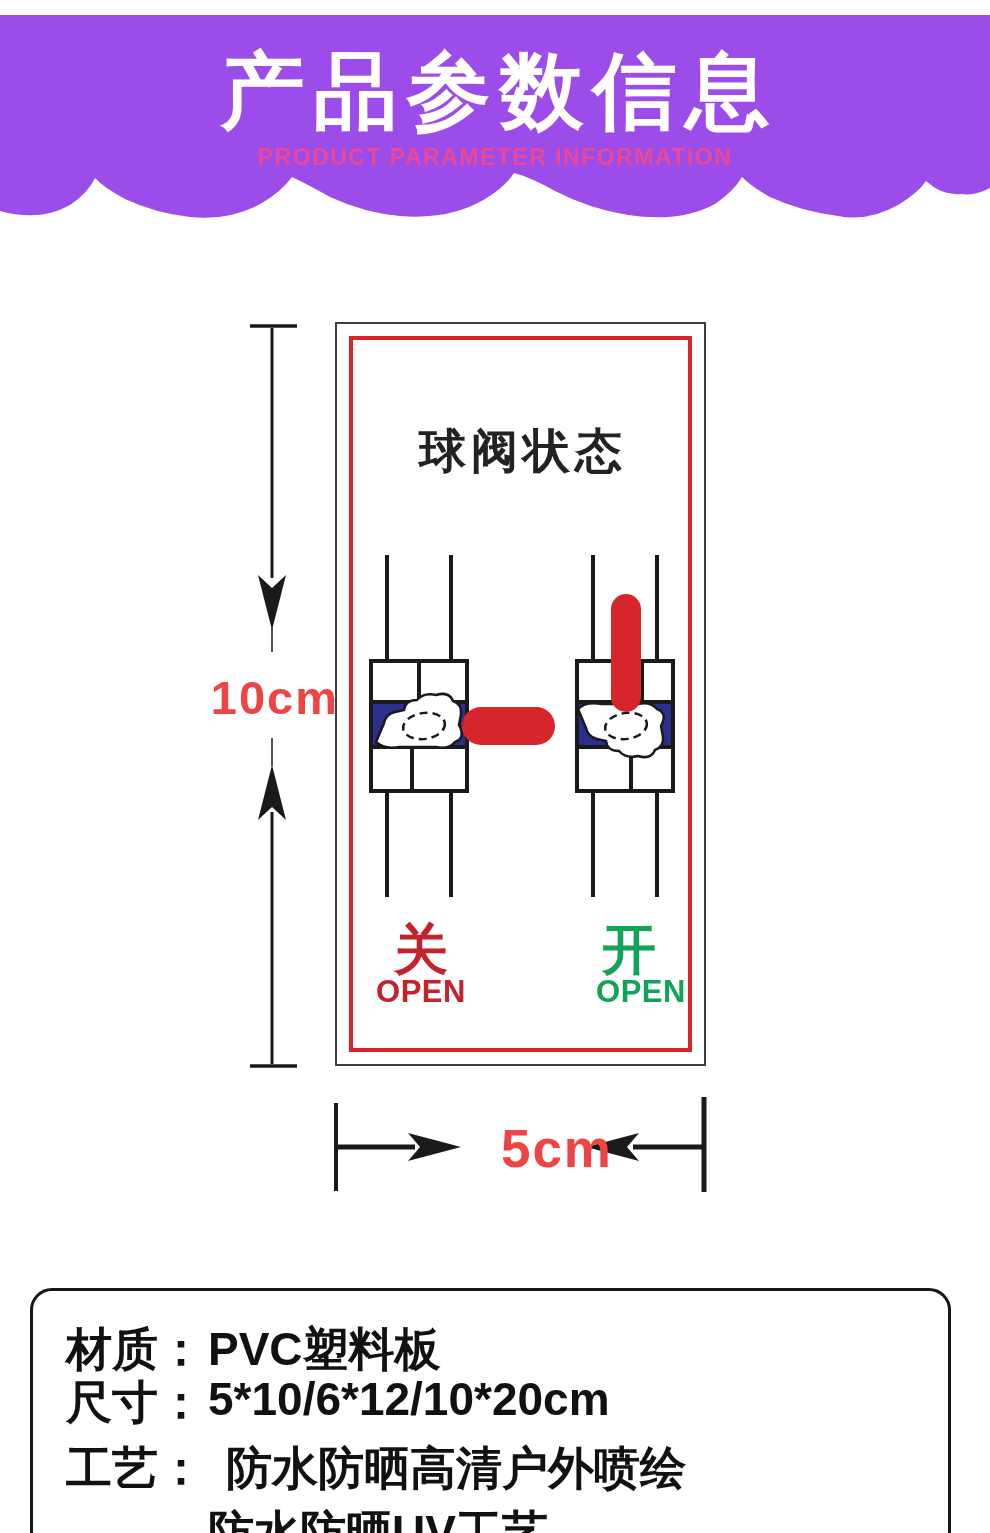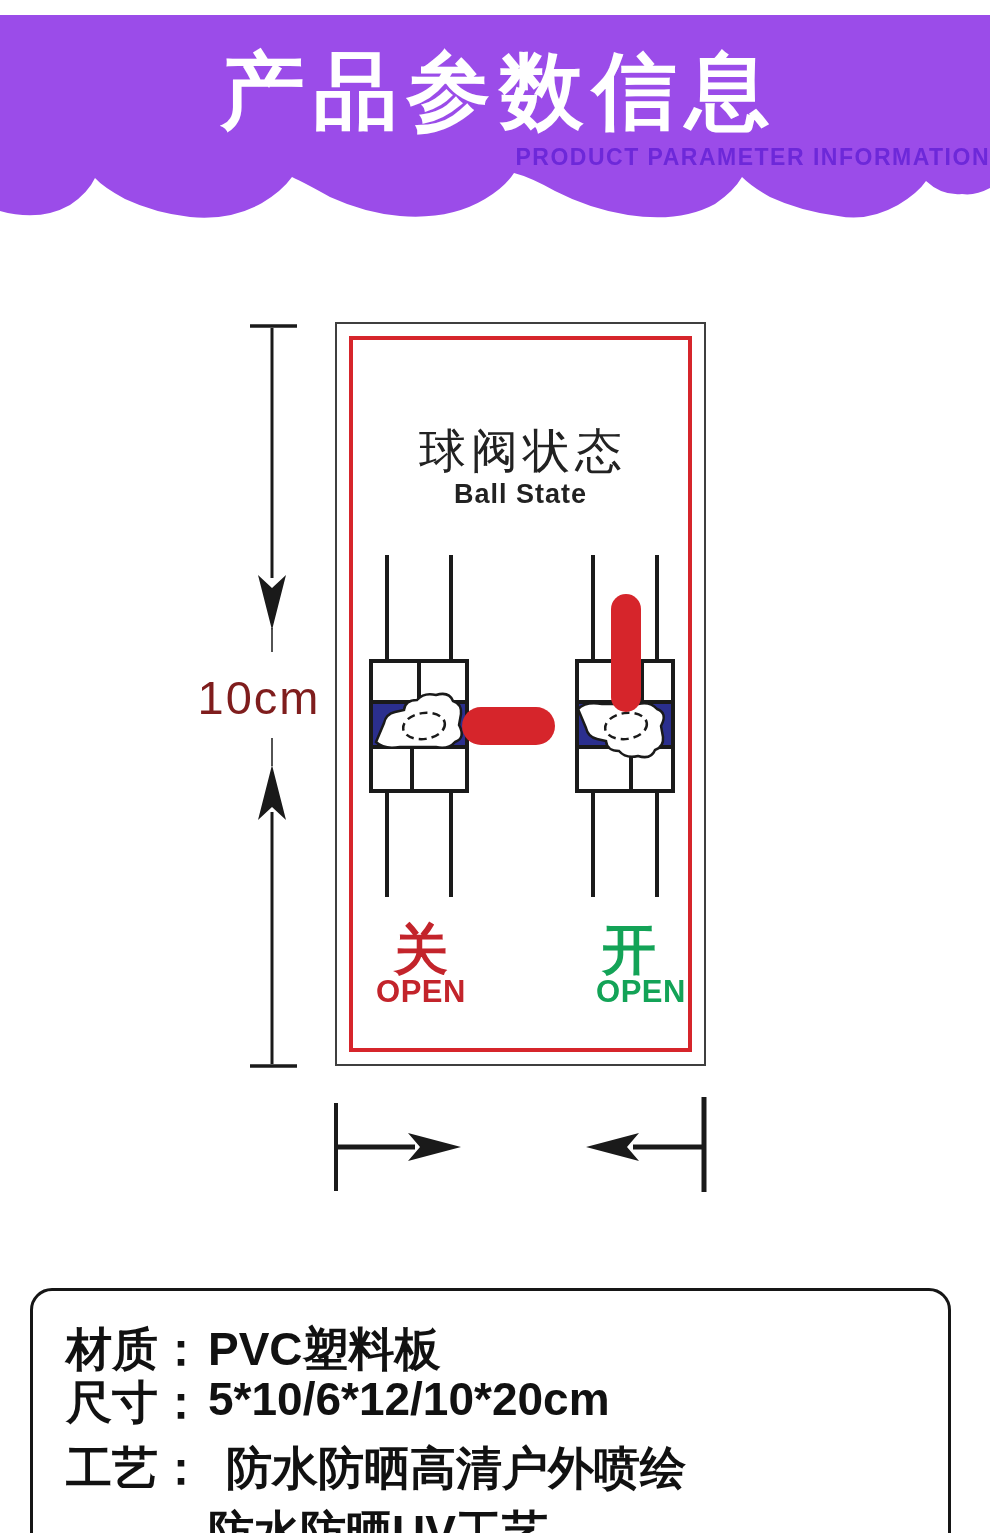--- a/index.html
+++ b/index.html
@@ -5,40 +5,40 @@
   * { margin:0; padding:0; box-sizing:border-box; }
   html,body { background:#ffffff; }
   body { font-family:"Liberation Sans","DejaVu Sans",sans-serif; }
   .page { position:relative; width:990px; height:1533px; overflow:hidden; background:#ffffff; margin:0 auto; }
 
   
   .banner { position:absolute; left:0; top:15px; width:990px; height:230px; }
   .banner-bg { position:absolute; left:0; top:0; width:990px; height:230px; display:block; }
   .banner-title { position:absolute; left:0; top:30px; width:990px; text-align:center;
     font-size:84px; font-weight:bold; color:#ffffff; letter-spacing:9px; text-indent:9px; line-height:1.1; }
-  .banner-subtitle { position:absolute; left:0; top:129px; width:990px; text-align:right;
-    font-size:23px; font-weight:bold; color:#6d28d9; letter-spacing:1.5px; }
+  .banner-subtitle { position:absolute; left:0; top:129px; width:990px; text-align:center;
+    font-size:23px; font-weight:bold; color:#ec4899; letter-spacing:1.5px; }
 
   
   .figure { position:absolute; left:0; top:300px; width:990px; height:960px; }
   .sign-board { position:absolute; left:335px; top:22px; width:371px; height:744px;
     background:#ffffff; border:2px solid #3f3f3f; }
   .sign-red-border { position:absolute; left:12px; top:12px; right:12px; bottom:12px;
     border:4px solid #d6252b; }
   .sign-title { position:absolute; left:0; top:96px; width:100%; text-align:center;
-    font-size:47px; font-weight:normal; color:#222222; letter-spacing:5px; text-indent:5px; }
+    font-size:47px; font-weight:bold; color:#222222; letter-spacing:5px; text-indent:5px; }
   .sign-subtitle { position:absolute; left:0; top:155px; width:100%; text-align:center;
     font-size:27px; font-weight:bold; color:#222222; letter-spacing:1px; }
   .valve-label { position:absolute; text-align:center; font-weight:bold; }
   .lbl-close-cn { left:0px;  top:590px; width:168px; font-size:54px; color:#c3242b; }
   .lbl-close-en { left:0px;  top:650px; width:168px; font-size:31px; color:#c3242b; letter-spacing:0.5px; }
   .lbl-open-cn  { left:208px; top:590px; width:168px; font-size:54px; color:#13a357; }
   .lbl-open-en  { left:220px; top:650px; width:168px; font-size:31px; color:#13a357; letter-spacing:0.5px; }
   .diagram { position:absolute; left:0; top:0; width:990px; height:960px; display:block; }
-  .dim-label { position:absolute; text-align:center; font-weight:normal; color:#7f1d1d; }
+  .dim-label { position:absolute; text-align:right; font-weight:bold; color:#ef4444; }
   .dim-height { left:179px; top:370px; width:160px; font-size:47px; letter-spacing:2px; }
   .dim-width  { left:433px; top:818px; width:180px; font-size:53px; letter-spacing:2px; }
 
   
   .specs { position:absolute; left:30px; top:1288px; width:921px; height:300px;
     border:3px solid #161616; border-radius:22px; background:#ffffff; }
   .spec-row { position:absolute; left:33px; display:flex; font-size:46px; font-weight:bold; color:#111111; white-space:nowrap; }
   .spec-row .spec-label { display:inline-block; width:142px; flex:0 0 142px; }
   .spec-row-1 { top:16px;margin-top:12px; }
   .spec-row-2 { top:81px; }
@@ -62,21 +62,20 @@
     </svg>
     <div class="banner-title">产品参数信息</div>
     <div class="banner-subtitle">PRODUCT PARAMETER INFORMATION</div>
   </header>
 
   <section class="figure">
 
     <div class="sign-board">
       <div class="sign-red-border"></div>
       <div class="sign-title">球阀状态</div>
-      <div class="sign-subtitle">Ball State</div>
       <div class="valve-label lbl-close-cn">关</div>
       <div class="valve-label lbl-close-en">OPEN</div>
       <div class="valve-label lbl-open-cn">开</div>
       <div class="valve-label lbl-open-en">OPEN</div>
     </div>
 
     <svg class="diagram" viewBox="0 0 990 960">
 
       <g stroke="#1a1a1a" stroke-width="4" fill="none">
         <line x1="387" y1="255" x2="387" y2="361"></line>
@@ -131,20 +130,21 @@
         <line x1="336" y1="803" x2="336" y2="891" stroke-width="4"></line>
         <line x1="338" y1="847" x2="415" y2="847" stroke-width="5"></line>
         <polygon points="461,847 408,833 420,847 408,861" stroke="none"></polygon>
         <polygon points="586,847 639,833 627,847 639,861" stroke="none"></polygon>
         <line x1="633" y1="847" x2="702" y2="847" stroke-width="5"></line>
         <line x1="704" y1="797" x2="704" y2="892" stroke-width="5"></line>
       </g>
     </svg>
 
     <div class="dim-label dim-height">10cm</div>
+    <div class="dim-label dim-width">5cm</div>
   </section>
 
   <section class="specs">
     <div class="spec-row spec-row-1">
       <span class="spec-label">材质：</span>
       <span class="spec-value">PVC塑料板</span>
     </div>
     <div class="spec-row spec-row-2">
       <span class="spec-label">尺寸：</span>
       <span class="spec-value">5*10/6*12/10*20cm</span>

